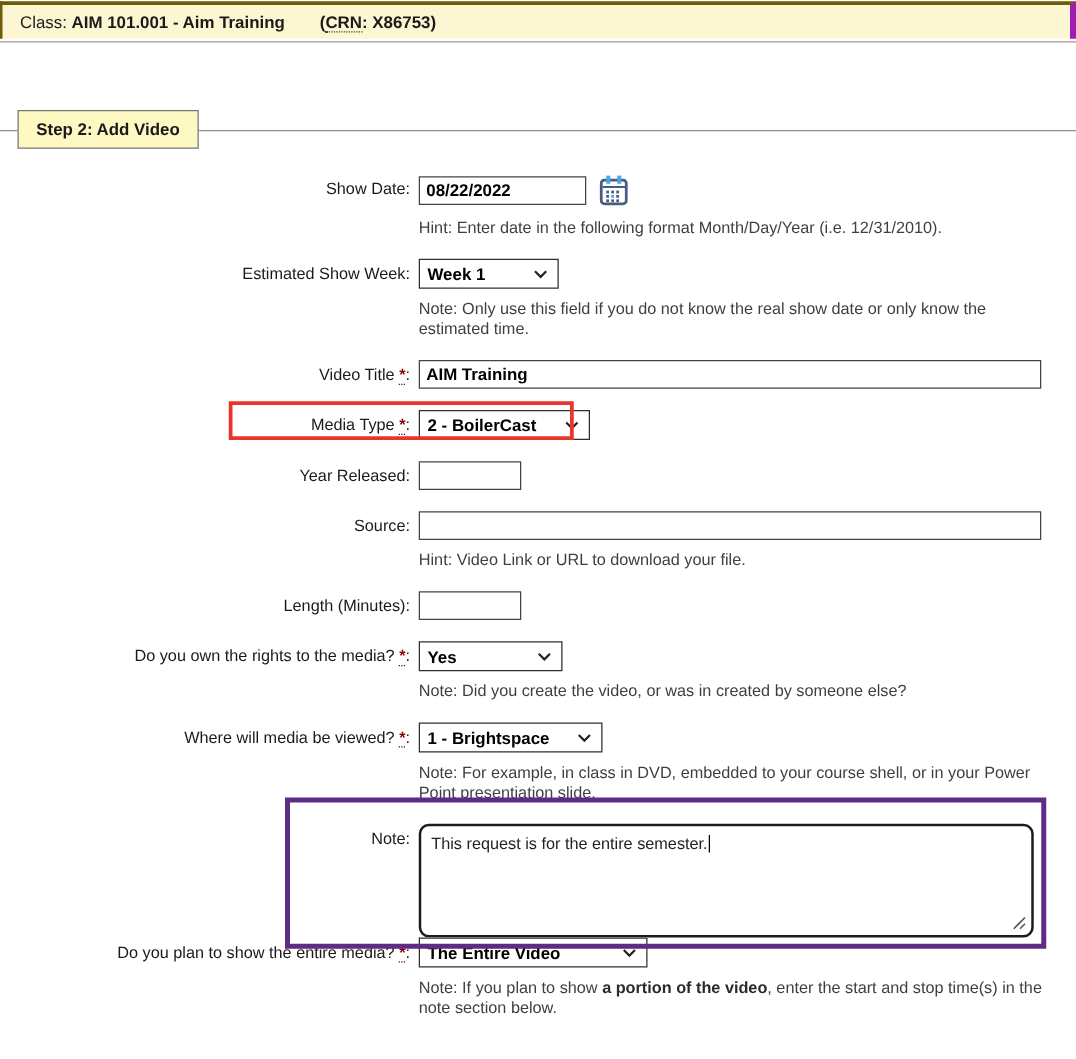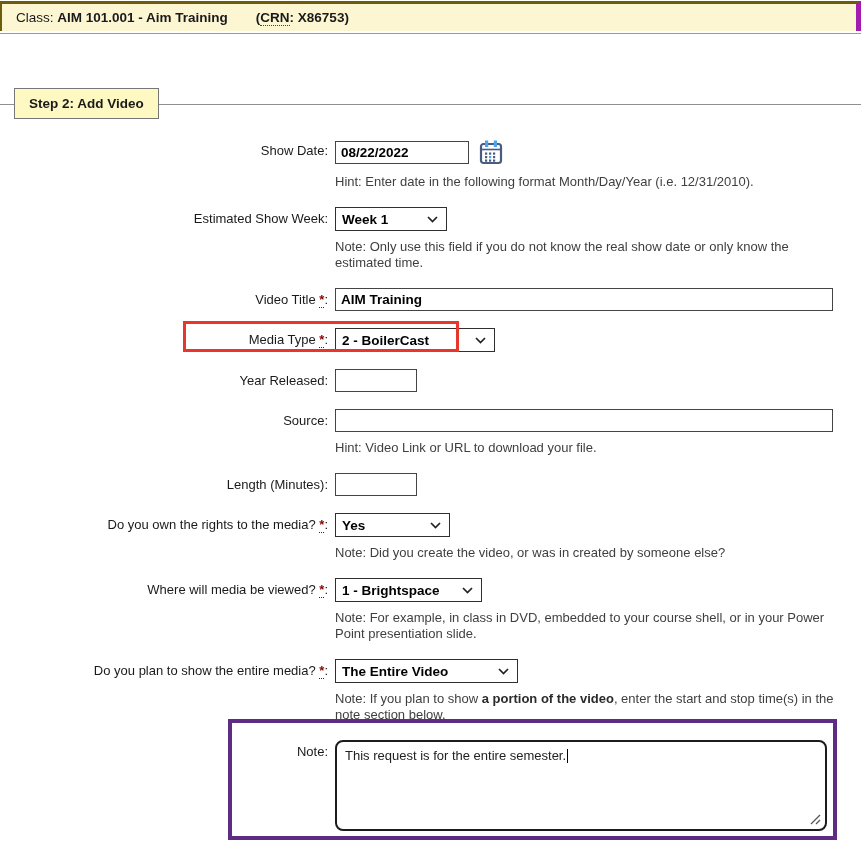--- a/index.html
+++ b/index.html
@@ -50,21 +50,21 @@
   
   .sel {
     display:flex; align-items:center; justify-content:space-between;
     height:24px; border:1px solid #2f2f2f; background:#fff;
     padding:0 8px 0 6px; cursor:default;
   }
   .sel .sel-val { font-weight:bold; font-size:13.5px; color:#000; white-space:nowrap; }
   .sel svg { flex:none; margin-left:8px; }
   
   .w-date{width:134px;} .w-week{width:112px;} .w-title{width:498px;}
-  .w-media{width:160px;} .w-source{width:498px;} .w-small{width:82px;}
+  .w-media{width:137px;} .w-source{width:498px;} .w-small{width:82px;}
   .w-rights{width:115px;} .w-viewed{width:147px;} .w-entire{width:183px;}
   .date-wrap { display:flex; align-items:center; gap:9px; }
   
   .textarea {
     position:relative; width:492px; height:91px;
     border:2px solid #1c1c1c; border-radius:8px;
     background:#fff; padding:6px 8px; font-size:13px; color:#222;
     overflow:hidden;
   }
   .caret {
@@ -195,40 +195,40 @@
       <div class="sel w-viewed">
         <span class="sel-val">1 - Brightspace</span>
         <svg width="11" height="7" viewBox="0 0 11 7">
             <polyline points="1,1 5.5,5.5 10,1" fill="none" stroke="#222" stroke-width="1.7"></polyline>
           </svg>
       </div>
       <div class="note-text">Note: For example, in class in DVD, embedded to your course shell, or in your Power Point presentiation slide.</div>
     </div>
   </div>
 
-  <div class="row">
-    <div class="label-col"><span>Do you plan to show the entire media?</span> <span class="req">*</span><span>:</span></div>
-    <div class="control-col">
-      <div class="sel w-entire">
-        <span class="sel-val">The Entire Video</span>
-        <svg width="11" height="7" viewBox="0 0 11 7">
-            <polyline points="1,1 5.5,5.5 10,1" fill="none" stroke="#222" stroke-width="1.7"></polyline>
-          </svg>
-      </div>
-      <div class="note-text"><span>Note: If you plan to show </span><b>a portion of the video</b><span>, enter the start and stop time(s) in the note section below.</span></div>
-    </div>
-  </div>
-
   <div class="row" style="margin-bottom:0;">
     <div class="annot annot-purple"></div>
     <div class="label-col">Note:</div>
     <div class="control-col">
       <div class="textarea">
         <span>This request is for the entire semester.</span><span class="caret"></span>
         <svg class="resize-grip" width="12" height="12" viewBox="0 0 12 12">
           <line x1="11" y1="2" x2="2" y2="11" stroke="#555" stroke-width="1.3"></line>
           <line x1="11" y1="7" x2="7" y2="11" stroke="#555" stroke-width="1.3"></line>
         </svg>
       </div>
     </div>
   </div>
 
+  <div class="row">
+    <div class="label-col"><span>Do you plan to show the entire media?</span> <span class="req">*</span><span>:</span></div>
+    <div class="control-col">
+      <div class="sel w-entire">
+        <span class="sel-val">The Entire Video</span>
+        <svg width="11" height="7" viewBox="0 0 11 7">
+            <polyline points="1,1 5.5,5.5 10,1" fill="none" stroke="#222" stroke-width="1.7"></polyline>
+          </svg>
+      </div>
+      <div class="note-text"><span>Note: If you plan to show </span><b>a portion of the video</b><span>, enter the start and stop time(s) in the note section below.</span></div>
+    </div>
+  </div>
+
 </div>
 
 </body></html>

